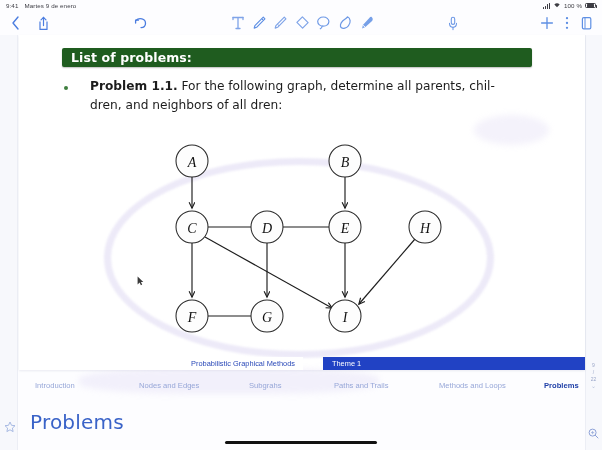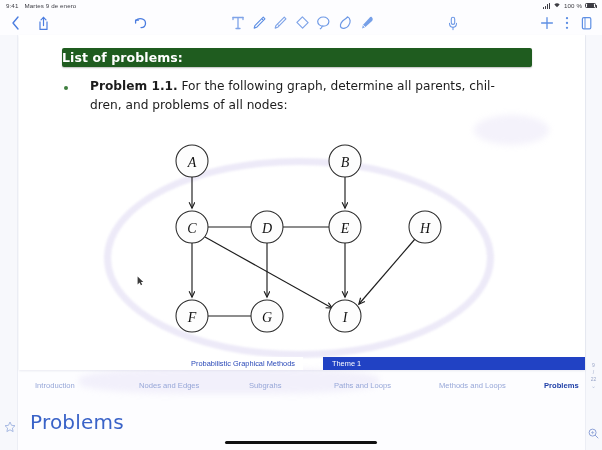--- a/index.html
+++ b/index.html
@@ -92,21 +92,21 @@
   }
 
   .slide-title {
     position:absolute; left:43px; top:13px; width:470px; height:19px;
     background:#1f5c1f;
     border-radius:2px 2px 2px 2px;
     display:flex; align-items:center;
     box-shadow: 0 1px 1.5px rgba(0,0,0,.25);
   }
   .slide-title span {
-    color:#ffffff; font-size:12.5px; font-weight:bold; padding-left:0;
+    color:#ffffff; font-size:12.5px; font-weight:bold; padding-left:9px;
     letter-spacing:.1px;
     font-family:"DejaVu Sans", sans-serif;
   }
 
   .bullet-row {
     position:absolute; left:43px; top:42px; width:487px;
   }
   .bdot {
     position:absolute; left:2px; top:9px; width:4px; height:4px;
     background:#3f7f3f; border-radius:50%;
@@ -319,21 +319,21 @@
     <div class="annot-smear2"></div>
 
     <div class="slide-title">
       <span>List of problems:</span>
     </div>
 
     <div class="bullet-row">
       <span class="bdot"></span>
       <div class="btext">
         <b>Problem 1.1.</b><span> For the following graph, determine all parents, chil-</span><br>
-        <span>dren, and problems of all nodes:</span>
+        <span>dren, and neighbors of all dren:</span>
       </div>
     </div>
 
     <div class="graph">
       <svg width="566" height="335" viewBox="0 0 566 335">
         <defs>
           <marker id="ah" markerWidth="7" markerHeight="7" refX="5.4" refY="3" orient="auto">
             <path d="M0.4,0.5 L5.6,3 L0.4,5.5" fill="none" stroke="#1d1d1d" stroke-width="1"></path>
           </marker>
         </defs>
@@ -409,21 +409,21 @@
   <span class="cursor-arrow">
     <svg width="7" height="10" viewBox="0 0 7 10">
       <path d="M0.6 0.6 L0.6 8.4 L2.6 6.6 L3.9 9.3 L5.2 8.6 L3.9 6.1 L6.3 5.9 Z" fill="#3a3a3a"></path>
     </svg>
   </span>
 
   <div class="navbar">
     <span class="navitem" style="margin-left:16px;width:104px">Introduction</span>
     <span class="navitem" style="width:110px">Nodes and Edges</span>
     <span class="navitem" style="width:85px">Subgrahs</span>
-    <span class="navitem" style="width:105px">Paths and Loops</span>
+    <span class="navitem" style="width:105px">Paths and Trails</span>
     <span class="navitem" style="width:105px">Methods and Loops</span>
     <span class="navitem active">Problems</span>
   </div>
 
   <div class="bottom-title">Problems</div>
 
   <div class="home-ind"></div>
 </div>
 
 </body></html>

